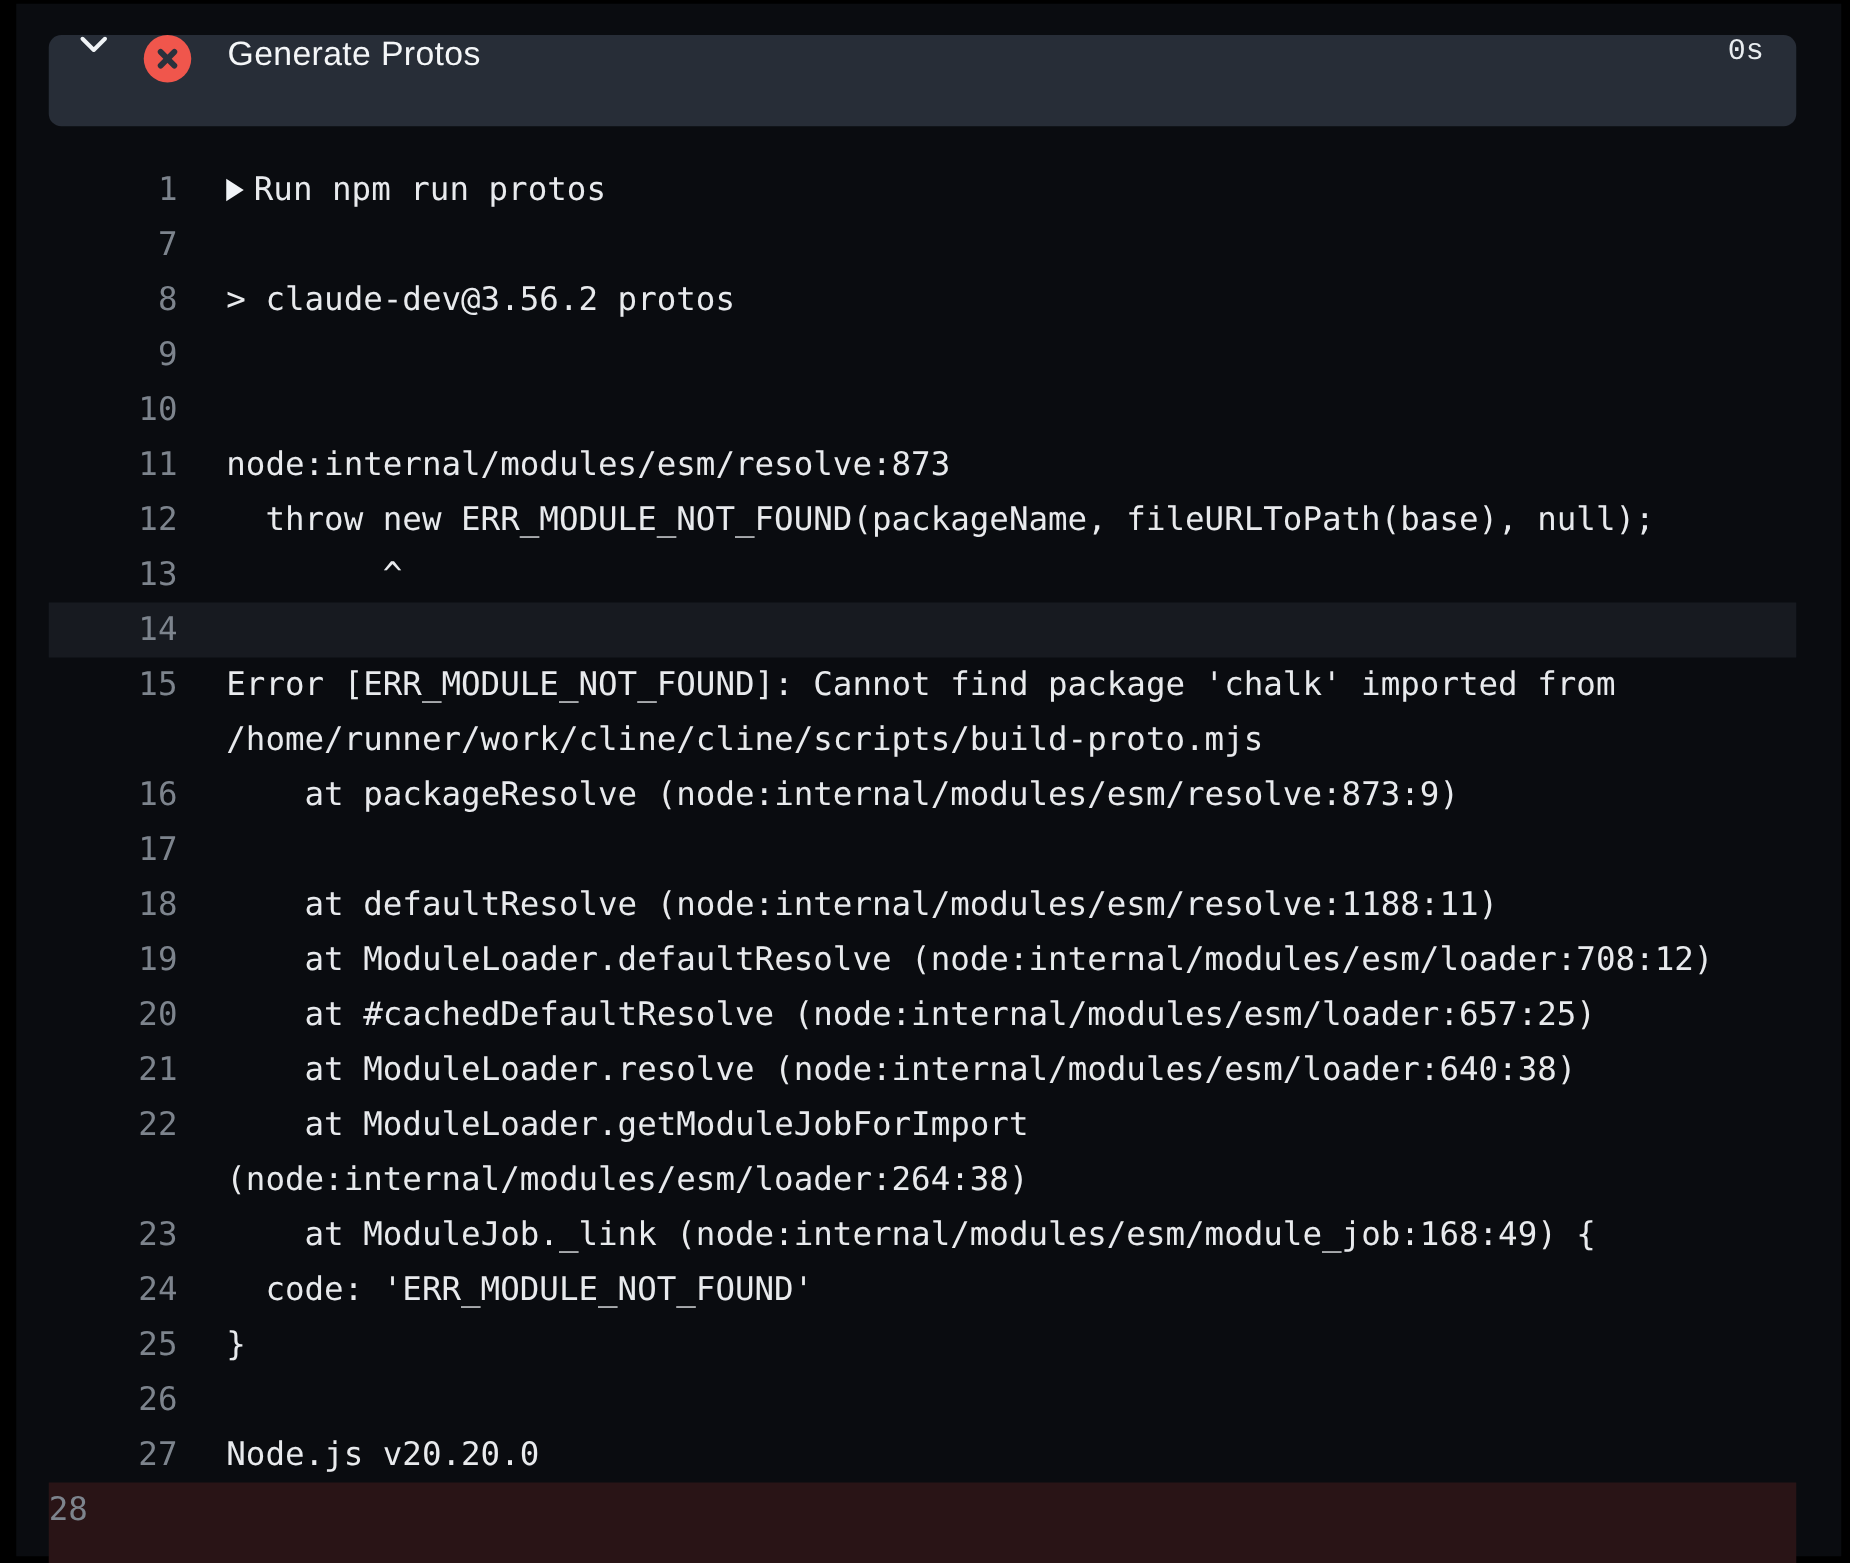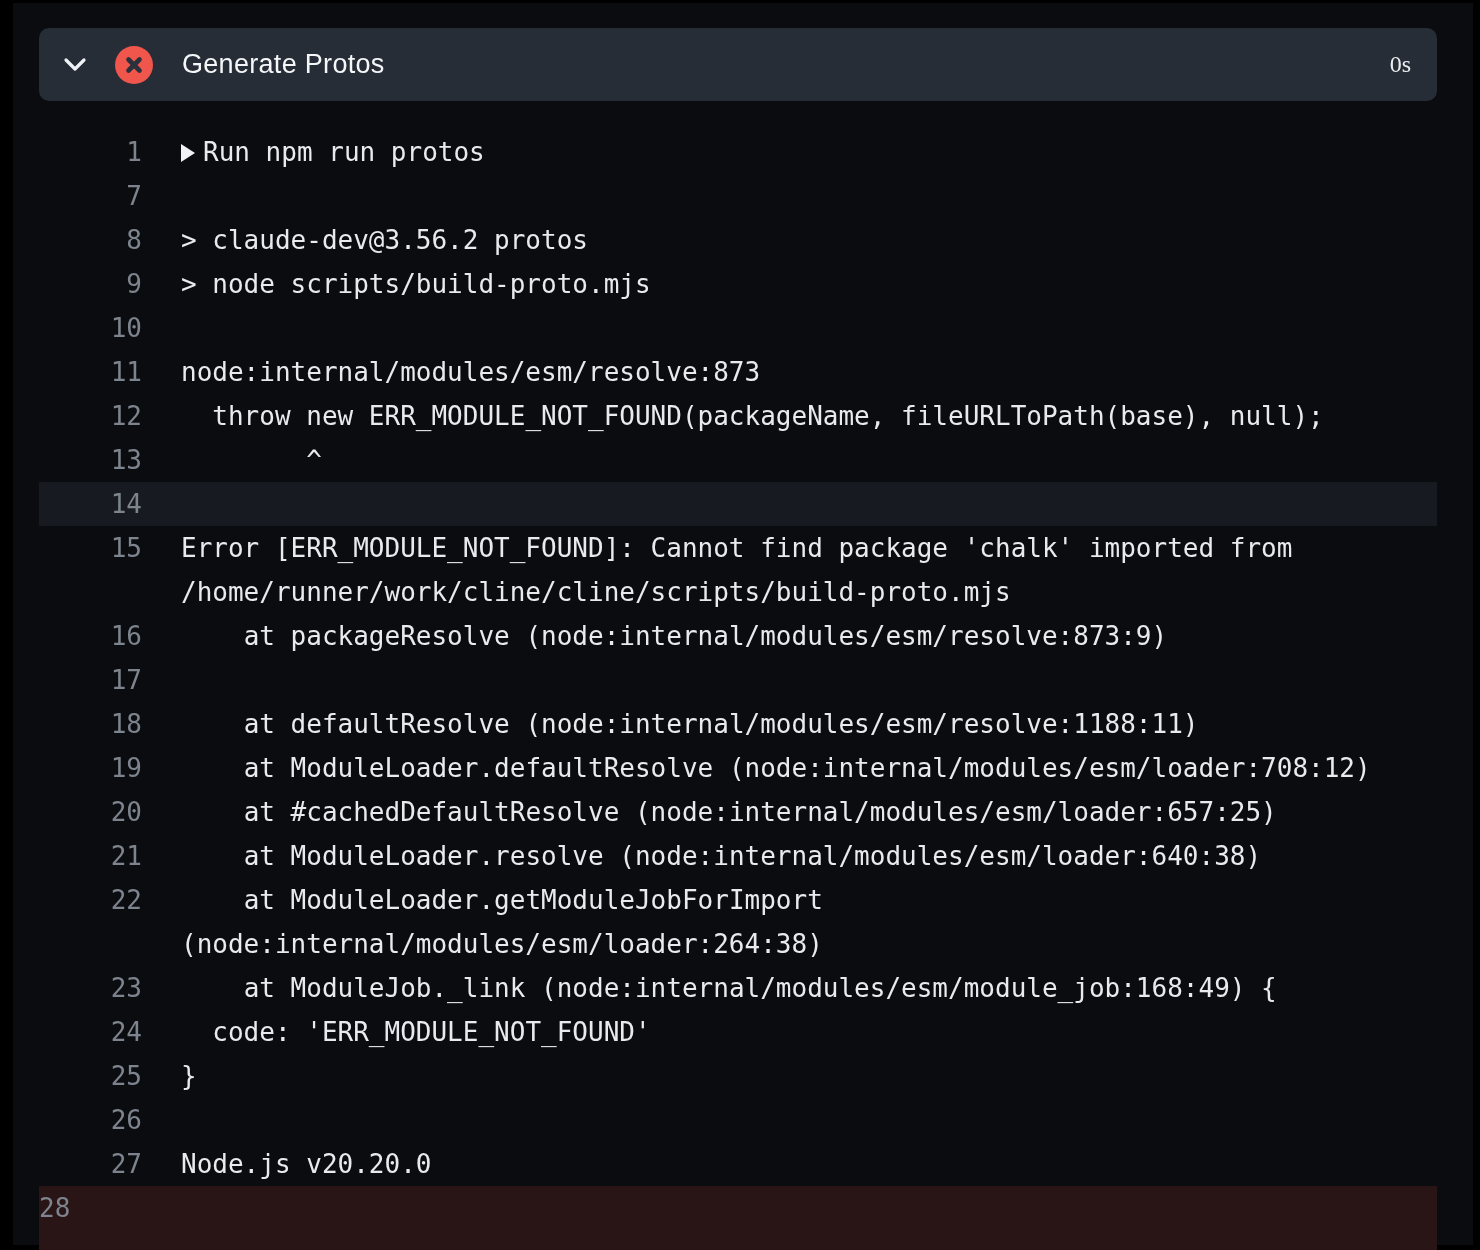--- a/index.html
+++ b/index.html
@@ -18,21 +18,20 @@
     position: relative;
     margin: 25px 0 0 26px;
     width: 1398px;
   }
   
   .step-header {
     height: 73px;
     background: var(--header-bg, #272d37);
     border-radius: 10px;
     display: flex;
-    align-items: center;
     padding: 0 26px 0 24px;
     cursor: pointer;
   }
   .chevron {
     width: 24px; height: 16px;
     margin-right: 28px;
     flex: 0 0 auto;
   }
   .status-circle {
     width: 38px; height: 38px;
@@ -44,21 +43,21 @@
   }
   .step-title {
     font-family: "Liberation Sans", sans-serif;
     font-size: 27px;
     font-weight: 500;
     letter-spacing: 0.3px;
     color: var(--title-text, #f4f6f8);
   }
   .step-duration {
     margin-left: auto;
-    font-family: Liberation Serif, serif;
+    font-family: Liberation Mono, monospace;
     font-size: 24px;
     color: var(--duration-text, #e9edf0);
   }
   
   .log {
     margin-top: 29px;
     font-family: "DejaVu Sans Mono", monospace;
     font-size: 26px;
     line-height: 44px;
   }
@@ -130,21 +129,20 @@
         <div class="row">
     <span class="gutter">7</span>
     <span class="content"></span>
   </div>
         <div class="row">
     <span class="gutter">8</span>
     <span class="content">&gt; claude-dev@3.56.2 protos</span>
   </div>
         <div class="row">
     <span class="gutter">9</span>
-    <span class="content">&gt; node scripts/build-proto.mjs</span>
   </div>
         <div class="row">
     <span class="gutter">10</span>
     <span class="content"></span>
   </div>
         <div class="row">
     <span class="gutter">11</span>
     <span class="content">node:internal/modules/esm/resolve:873</span>
   </div>
         <div class="row">

